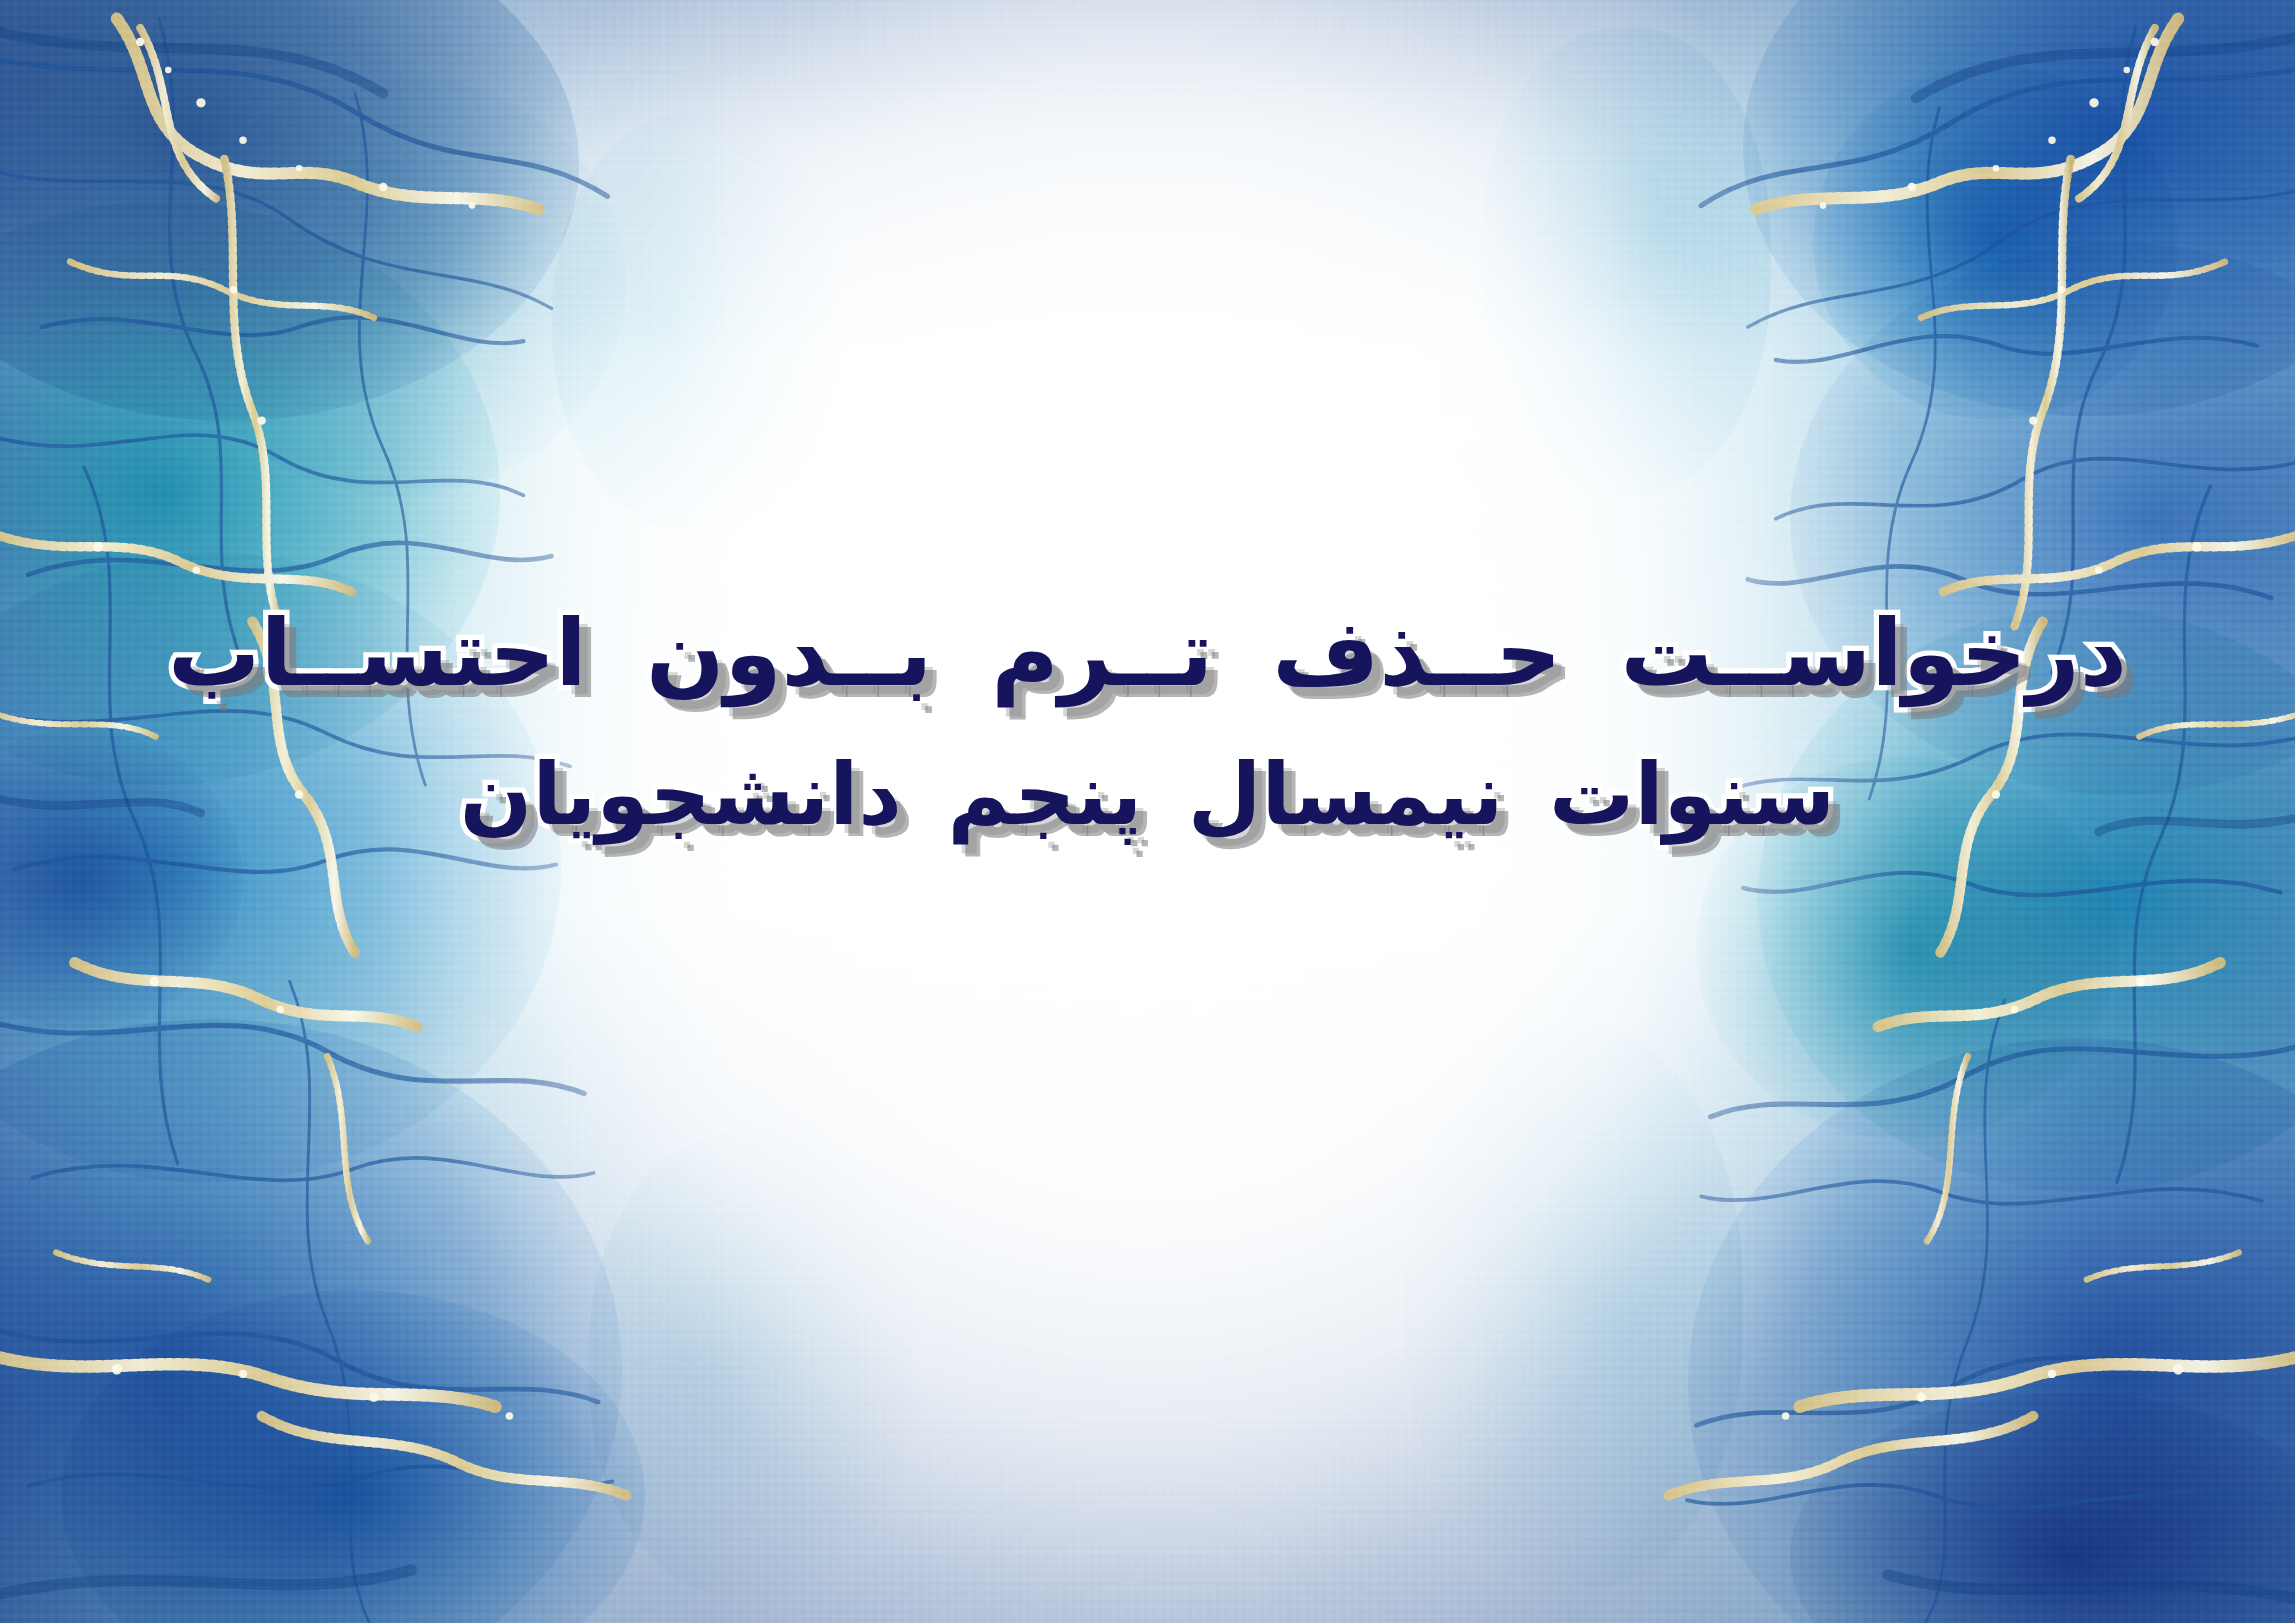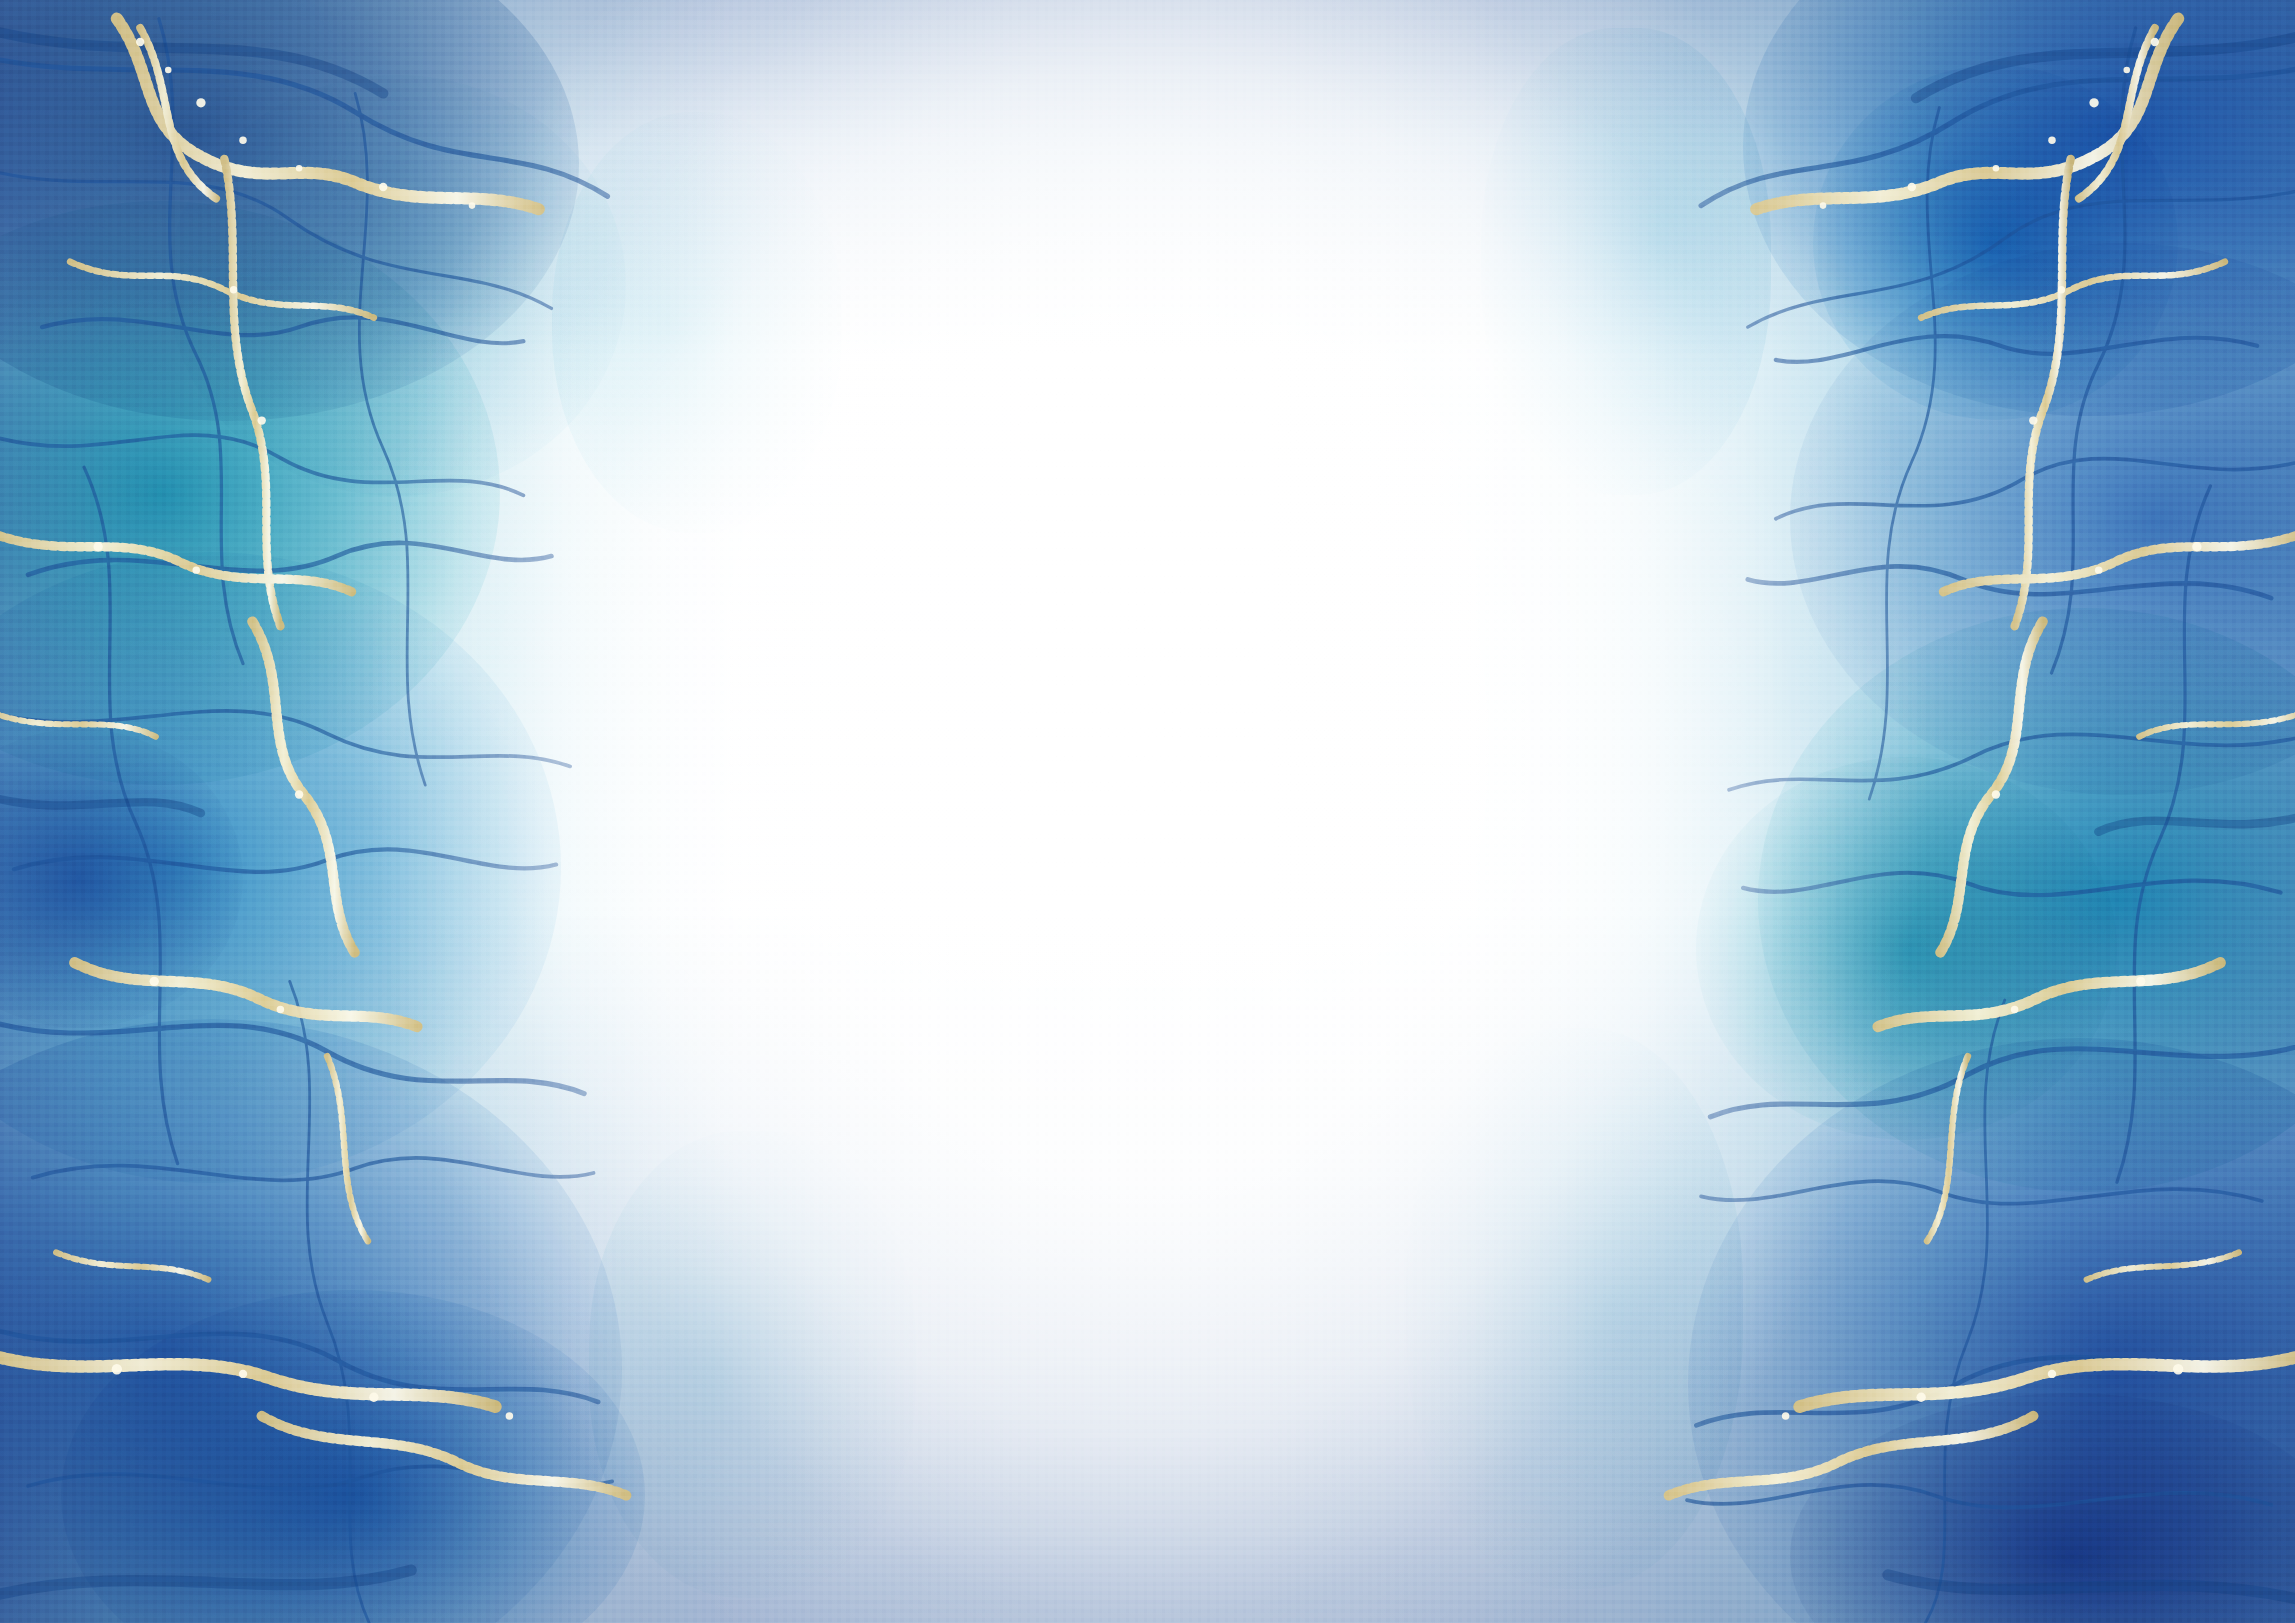--- a/index.html
+++ b/index.html
@@ -324,16 +324,18 @@
             <circle cx="3821" cy="3030" r="8"></circle>
         </g>
       </svg>
     </div>
 
     <div class="center-veil"></div>
     <div class="grain"></div>
   </div>
 
   <div class="title-block">
+    <span class="title-line line1">درخواســت حــذف تــرم بــدون احتســاب</span>
+    <span class="title-line line2">سنوات نیمسال پنجم دانشجویان</span>
   </div>
 
 </div>
 
 
 </body></html>

